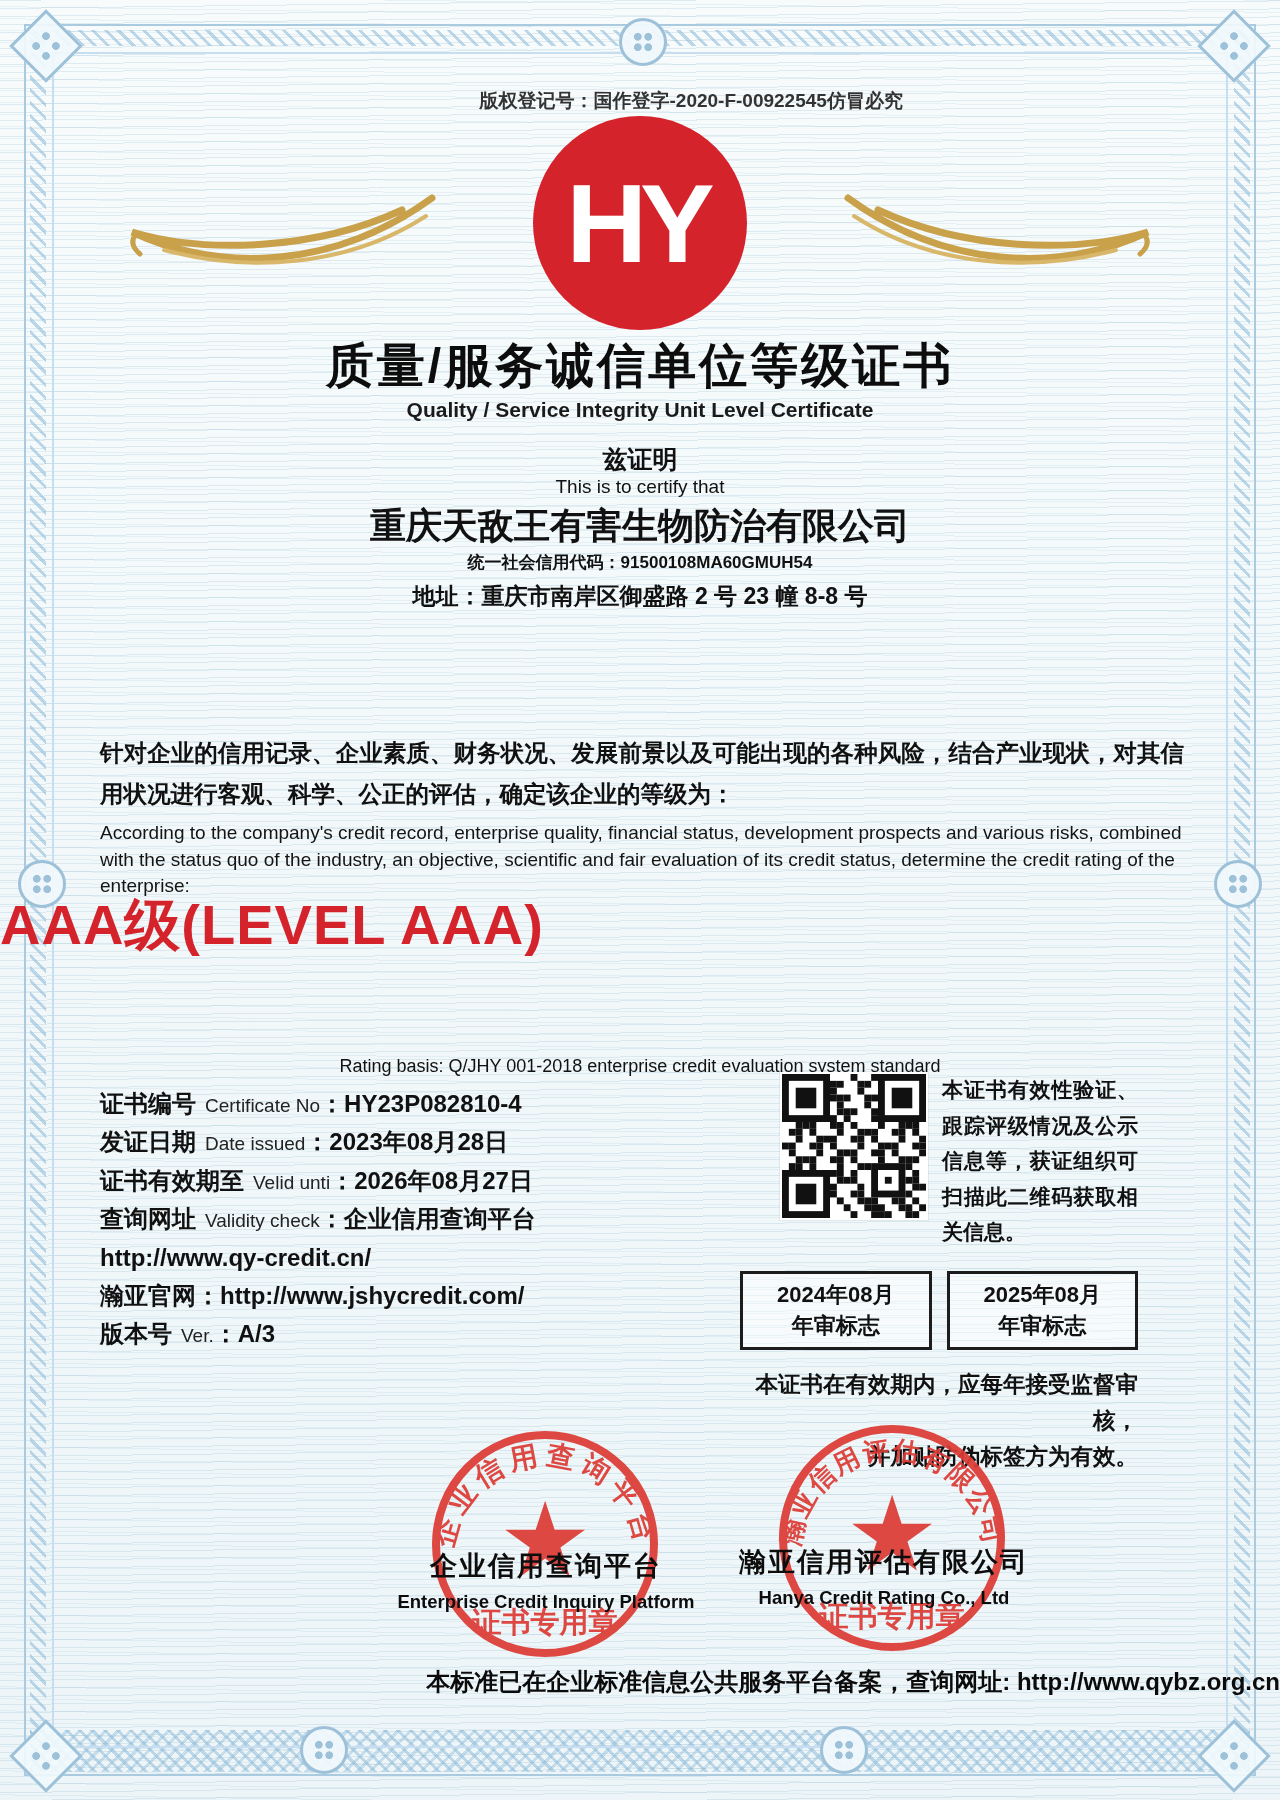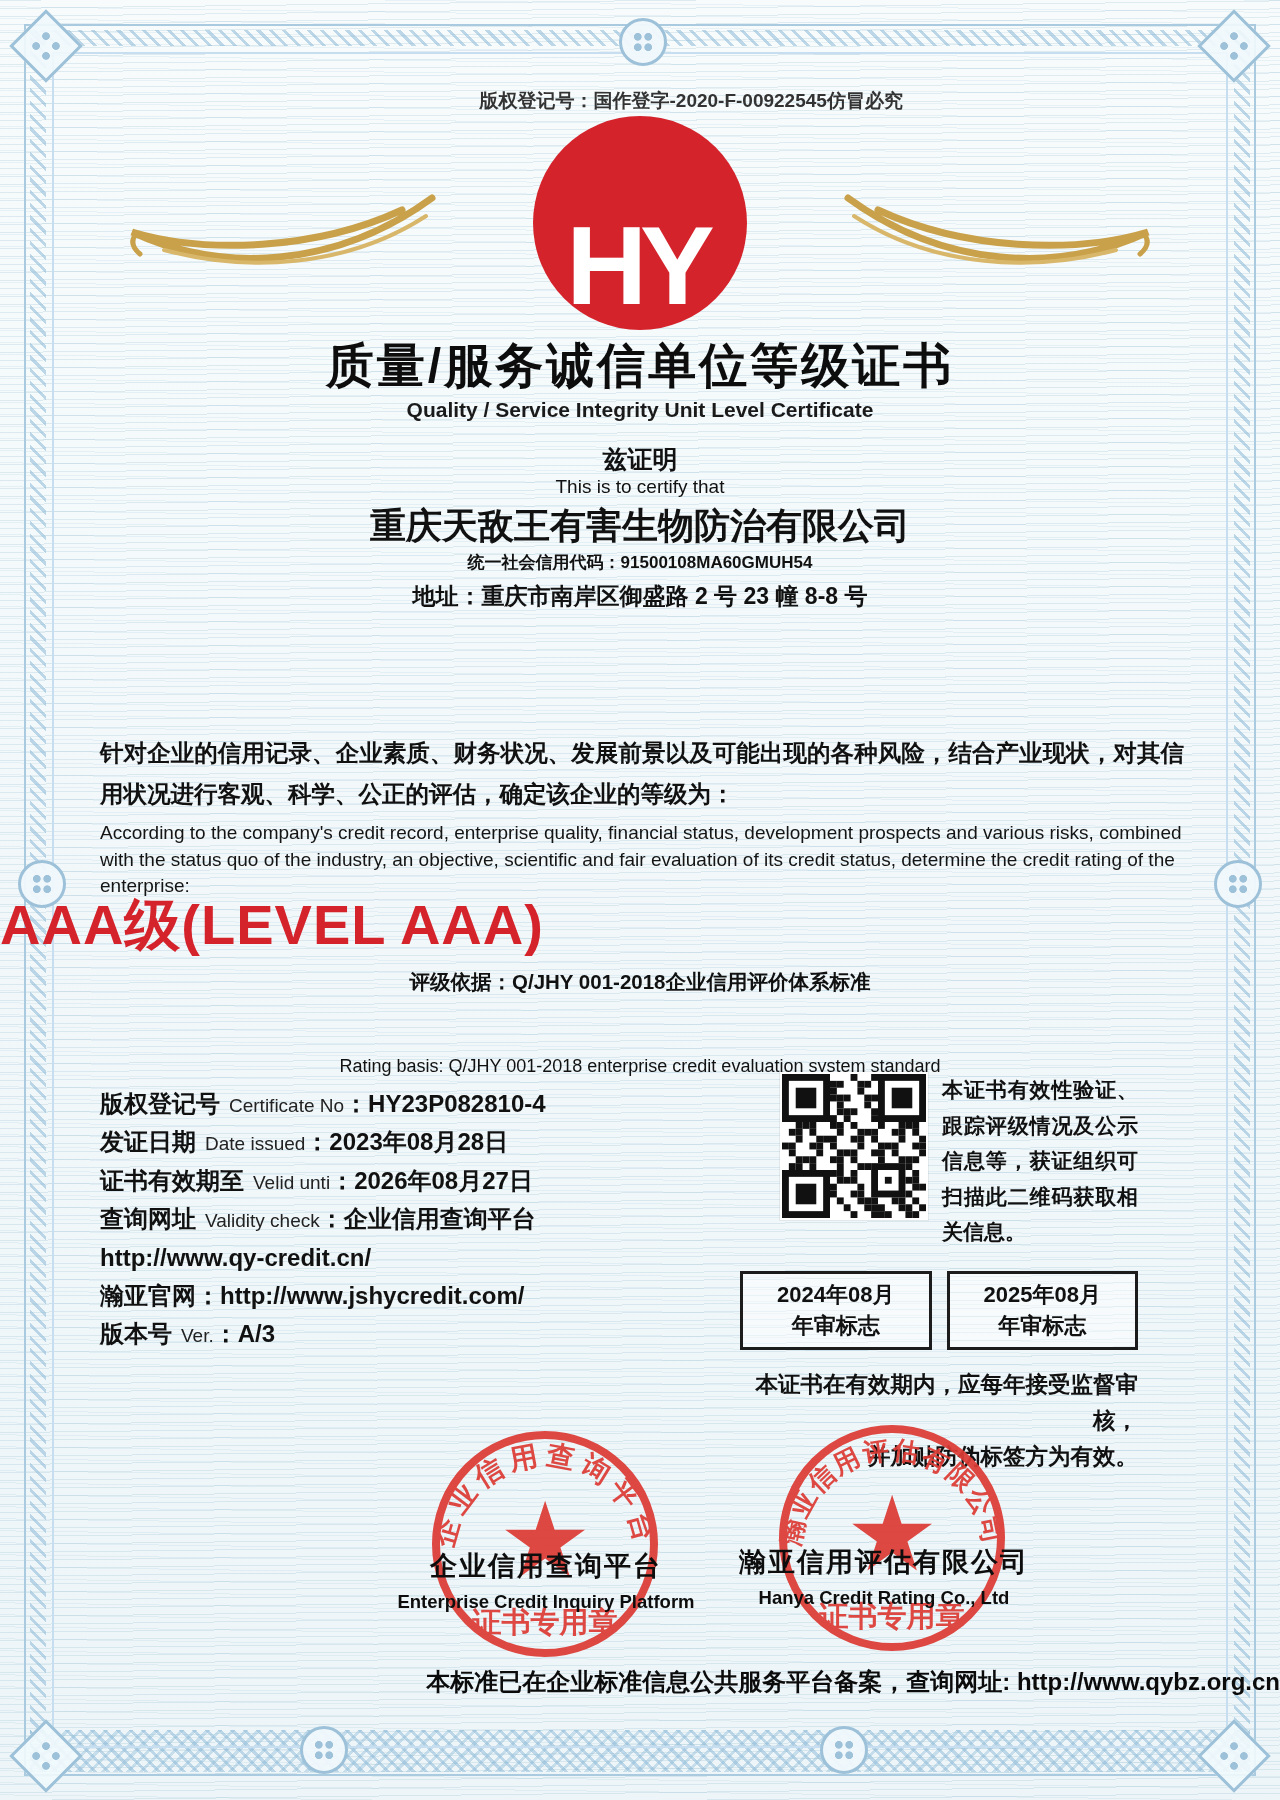--- a/index.html
+++ b/index.html
@@ -37,21 +37,21 @@
       background:
         radial-gradient(circle at 30% 30%, #9dc1d8 3.5px, transparent 4.2px),
         radial-gradient(circle at 70% 30%, #9dc1d8 3.5px, transparent 4.2px),
         radial-gradient(circle at 30% 70%, #9dc1d8 3.5px, transparent 4.2px),
         radial-gradient(circle at 70% 70%, #9dc1d8 3.5px, transparent 4.2px);}
   
   .copyright{position:absolute;top:88px;left:54%;transform:translateX(-50%);
       font-size:19px;font-weight:600;color:#333;white-space:nowrap;}
   .logo{position:absolute;left:50%;top:116px;transform:translateX(-50%);
       width:214px;height:214px;border-radius:50%;background:#d5232c;
-      display:flex;align-items:flex-end;justify-content:center;}
+      display:flex;align-items:center;justify-content:center;}
   .logo-text{color:#fff;font-size:112px;font-weight:900;letter-spacing:-7px;
       font-family:"Liberation Sans","DejaVu Sans",sans-serif;transform:translateX(-3px);}
   .flourish{position:absolute;top:176px;width:312px;height:104px;}
   .flourish.fl-left{left:126px;}
   .flourish.fl-right{left:842px;transform:scaleX(-1);}
   .title-cn{position:absolute;top:334px;width:100%;text-align:center;
       font-size:48px;font-weight:800;letter-spacing:3px;color:#0d0d0d;}
   .title-en{position:absolute;top:398px;width:100%;text-align:center;
       font-size:21px;font-weight:600;color:#1a1a1a;}
   .certify-cn{position:absolute;top:443px;width:100%;text-align:center;font-size:25px;font-weight:600;}
@@ -148,26 +148,25 @@
   <div class="company">重庆天敌王有害生物防治有限公司</div>
   <div class="credit-code">统一社会信用代码：91500108MA60GMUH54</div>
   <div class="address">地址：重庆市南岸区御盛路 2 号 23 幢 8-8 号</div>
 
   <div class="desc">
     <div class="desc-cn">针对企业的信用记录、企业素质、财务状况、发展前景以及可能出现的各种风险，结合产业现状，对其信用状况进行客观、科学、公正的评估，确定该企业的等级为：</div>
     <div class="desc-en">According to the company's credit record, enterprise quality, financial status, development prospects and various risks, combined with the status quo of the industry, an objective, scientific and fair evaluation of its credit status, determine the credit rating of the enterprise:</div>
   </div>
 
   <div class="level">AAA级(LEVEL AAA)</div>
-  <div class="basis-cn">评级依据：Q/JHY 001-2018企业信用评价体系标准</div>
   <div class="basis-en">Rating basis: Q/JHY 001-2018 enterprise credit evaluation system standard</div>
 
   <div class="details">
     <div class="d-row">
-      <span class="d-cn">版权登记号</span><span class="d-en">Certificate No</span><span class="d-sep">：</span><span class="d-val">HY23P082810-4</span>
+      <span class="d-cn">证书编号</span><span class="d-en">Certificate No</span><span class="d-sep">：</span><span class="d-val">HY23P082810-4</span>
     </div>
     <div class="d-row">
       <span class="d-cn">发证日期</span><span class="d-en">Date issued</span><span class="d-sep">：</span><span class="d-val">2023年08月28日</span>
     </div>
     <div class="d-row">
       <span class="d-cn">证书有效期至</span><span class="d-en">Velid unti</span><span class="d-sep">：</span><span class="d-val">2026年08月27日</span>
     </div>
     <div class="d-row">
       <span class="d-cn">查询网址</span><span class="d-en">Validity check</span><span class="d-sep">：</span><span class="d-val">企业信用查询平台</span>
     </div>

